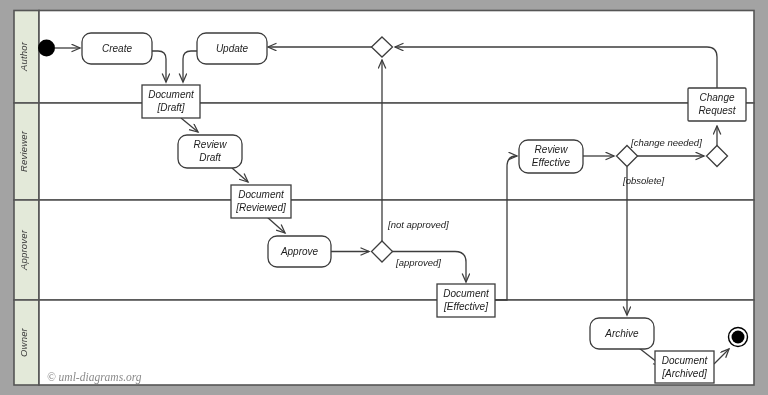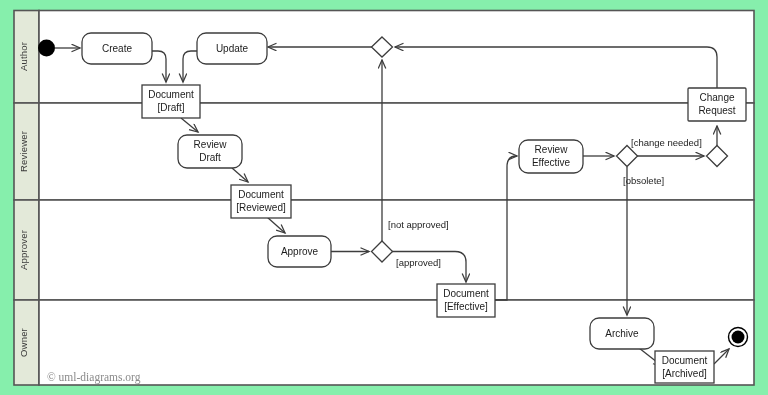--- a/index.html
+++ b/index.html
@@ -4,23 +4,24 @@
 <style>
   html, body {
     margin: 0;
     padding: 0;
     background: #ffffff;
   }
   #canvas {
     position: relative;
     width: 768px;
     height: 395px;
-    background: #86efac;
+    background: #a3a3a3;
     font-family: "Liberation Sans", sans-serif;
     overflow: hidden;
+    font-style: italic;
   }
   svg#diagram {
     position: absolute;
     left: 0;
     top: 0;
     width: 768px;
     height: 395px;
   }
   .lane-header-rect {
     fill: #e3e9d9;

